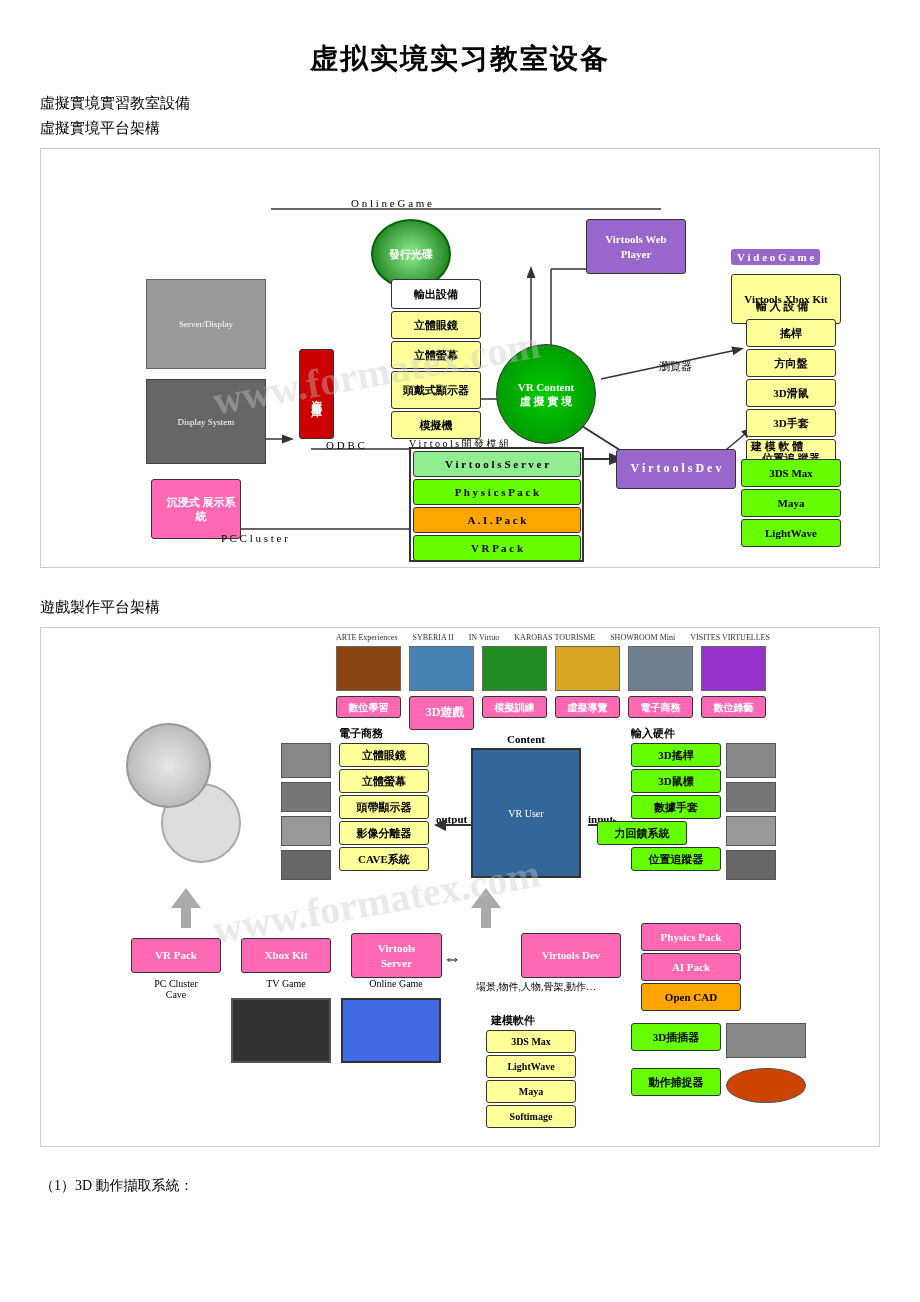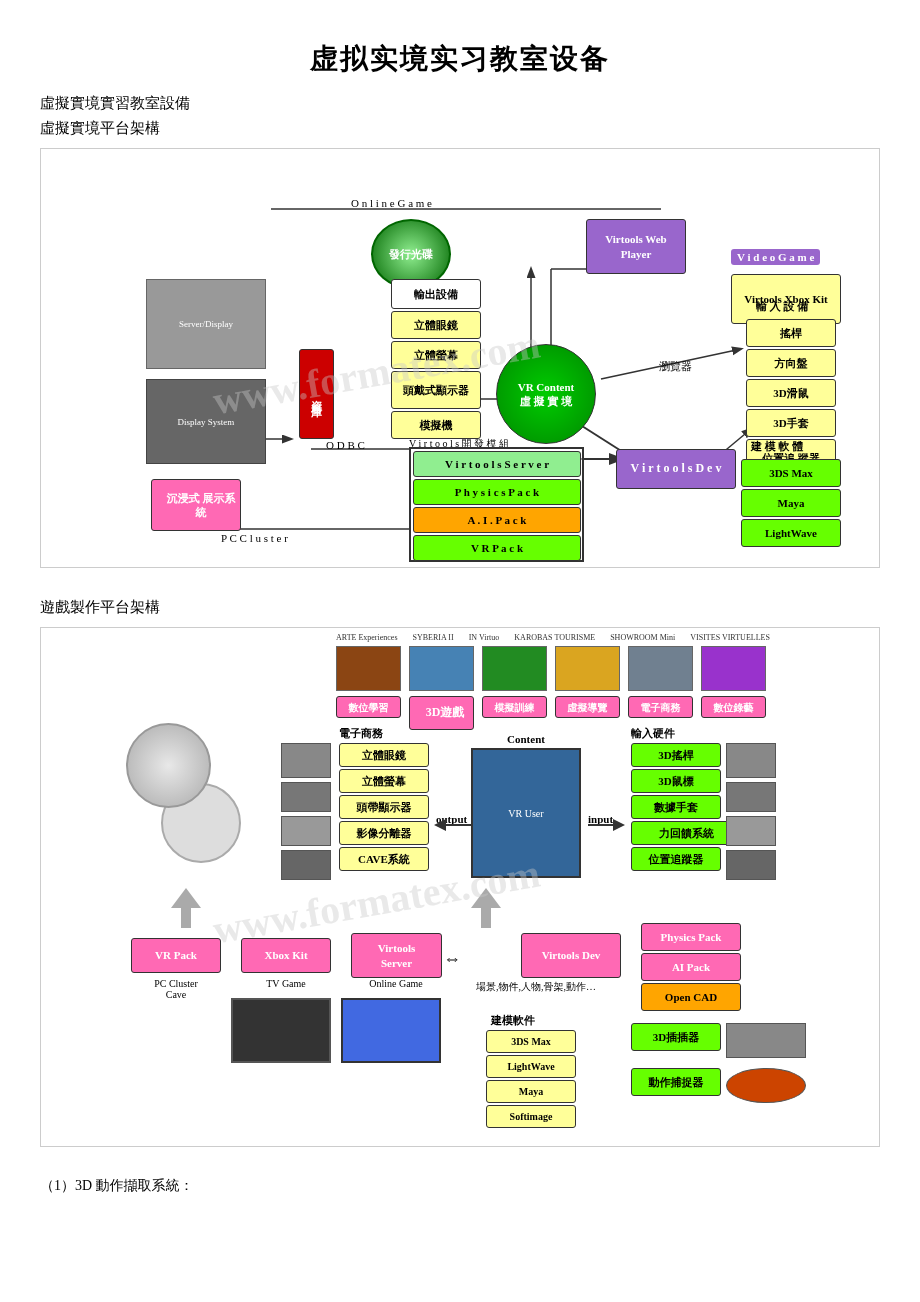--- a/index.html
+++ b/index.html
@@ -241,21 +241,21 @@
   <div class="box box-lime" style="top:310px;left:700px;width:100px;height:28px;">
       <span>3DS Max</span>
     </div>
   <div class="box box-lime" style="top:340px;left:700px;width:100px;height:28px;">
       <span>Maya</span>
     </div>
   <div class="box box-lime" style="top:370px;left:700px;width:100px;height:28px;">
       <span>LightWave</span>
     </div>
 
-  <div class="box box-pink" style="top:330px;left:110px;width:90px;height:52px;padding-left:12px;">
+  <div class="box box-pink" style="top:330px;left:110px;width:90px;height:60px;padding-left:12px;">
     <span>沉浸式
 展示系統</span>
   </div>
 
   <span class="label-text" style="top:383px;left:180px;">P C  C l u s t e r</span>
 
   <div style="position:absolute;top:130px;left:105px;width:120px;height:90px;background:#999;border:1px solid #666;display:flex;align-items:center;justify-content:center;font-size:9px;color:#fff;">Server/Display</div>
   <div style="position:absolute;top:230px;left:105px;width:120px;height:85px;background:#666;border:1px solid #444;display:flex;align-items:center;justify-content:center;font-size:9px;color:#fff;">Display System</div>
 </div>
 
@@ -355,21 +355,21 @@
 
   <div class="box box-lime" style="top:115px;left:590px;width:90px;height:24px;">
       <span>3D搖桿</span>
     </div>
   <div class="box box-lime" style="top:141px;left:590px;width:90px;height:24px;">
       <span>3D鼠標</span>
     </div>
   <div class="box box-lime" style="top:167px;left:590px;width:90px;height:24px;">
       <span>數據手套</span>
     </div>
-  <div class="box box-lime" style="top:193px;left:590px;width:111px;height:24px;">
+  <div class="box box-lime" style="top:193px;left:556px;width:90px;height:24px;">
       <span>力回饋系統</span>
     </div>
   <div class="box box-lime" style="top:219px;left:590px;width:90px;height:24px;">
       <span>位置追蹤器</span>
     </div>
 
   <div style="position:absolute;top:115px;left:685px;display:flex;flex-direction:column;gap:4px;">
     <div style="width:50px;height:35px;background:#888;border:1px solid #555;"></div>
     <div style="width:50px;height:30px;background:#777;border:1px solid #555;"></div>
     <div style="width:50px;height:30px;background:#999;border:1px solid #555;"></div>

